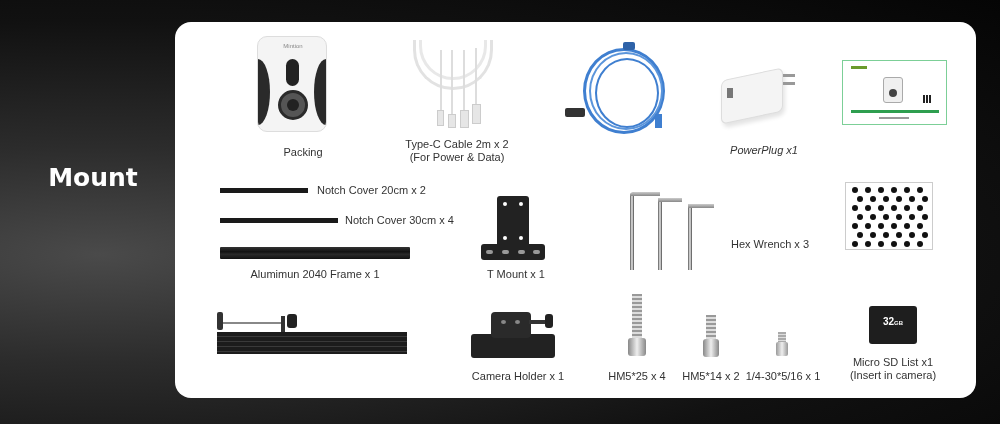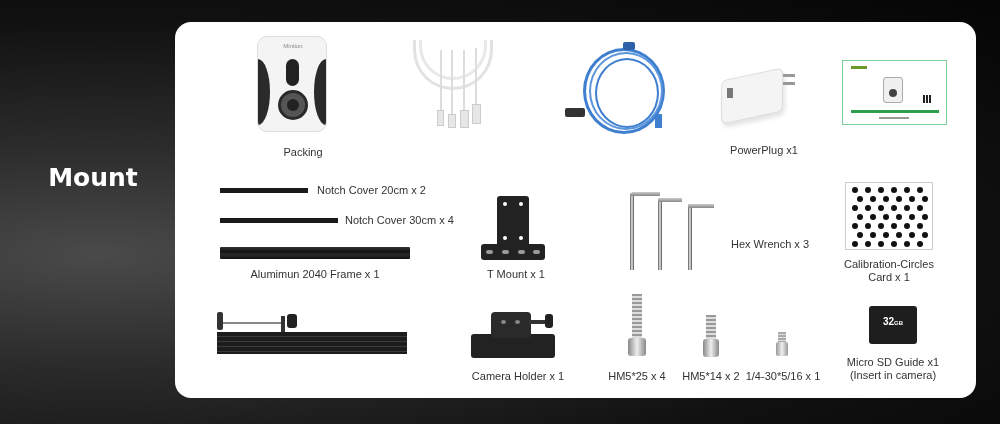--- a/index.html
+++ b/index.html
@@ -54,37 +54,41 @@
     <div class="abs" style="left:6px;top:0;width:68px;height:40px;border:3px solid #e8e8e8;border-top:none;border-radius:0 0 34px 34px;"></div>
     <div class="abs" style="left:27px;top:10px;width:2px;height:60px;background:#ddd;"></div>
     <div class="abs" style="left:38px;top:10px;width:2px;height:64px;background:#ddd;"></div>
     <div class="abs" style="left:50px;top:10px;width:2px;height:60px;background:#ddd;"></div>
     <div class="abs" style="left:62px;top:8px;width:2px;height:58px;background:#ddd;"></div>
     <div class="abs" style="left:24px;top:70px;width:7px;height:16px;background:#e6e6e6;border:1px solid #ccc;"></div>
     <div class="abs" style="left:35px;top:74px;width:8px;height:14px;background:#e6e6e6;border:1px solid #ccc;"></div>
     <div class="abs" style="left:47px;top:70px;width:9px;height:18px;background:#e6e6e6;border:1px solid #ccc;"></div>
     <div class="abs" style="left:59px;top:64px;width:9px;height:20px;background:#e6e6e6;border:1px solid #ccc;"></div>
   </div>
+  <div class="lbl" style="left:222px;top:116px;width:120px;">
+    <div>Type-C Cable 2m x 2</div>
+    <div>(For Power &amp; Data)</div>
+  </div>
 
   <div class="item" style="left:390px;top:20px;width:110px;height:96px;">
     <div class="abs" style="left:18px;top:6px;width:82px;height:86px;border:3px solid #3f7fd0;border-radius:50%;"></div>
     <div class="abs" style="left:24px;top:10px;width:74px;height:78px;border:2px solid #5b95db;border-radius:50%;"></div>
     <div class="abs" style="left:30px;top:16px;width:64px;height:70px;border:2px solid #3f7fd0;border-radius:50%;"></div>
     <div class="abs" style="left:58px;top:0;width:12px;height:8px;background:#2e62a8;border-radius:2px;"></div>
     <div class="abs" style="left:0;top:66px;width:20px;height:9px;background:#333;border-radius:2px;"></div>
     <div class="abs" style="left:90px;top:72px;width:7px;height:14px;background:#3f7fd0;"></div>
   </div>
 
   <div class="item" style="left:540px;top:40px;width:88px;height:80px;">
     <div class="abs" style="left:6px;top:12px;width:62px;height:44px;background:#f4f4f4;border:1px solid #ddd;border-radius:6px;transform:skewY(-12deg);box-shadow:2px 4px 4px #e4e4e4;"></div>
     <div class="abs" style="left:12px;top:26px;width:6px;height:10px;background:#777;"></div>
     <div class="abs" style="left:68px;top:12px;width:12px;height:3px;background:#999;"></div>
     <div class="abs" style="left:68px;top:20px;width:12px;height:3px;background:#999;"></div>
   </div>
-  <div class="lbl" style="left:544px;top:122px;width:90px;">PowerPlug x1</div>
+  <div class="lbl" style="left:544px;top:122px;width:90px;font-style:italic;">PowerPlug x1</div>
 
   <div class="item" style="left:667px;top:38px;width:105px;height:65px;border:1px solid #7ccf97;background:#fff;">
     <div class="abs" style="left:8px;top:5px;width:16px;height:3px;background:#6a9a2c;"></div>
     <div class="abs" style="left:40px;top:16px;width:20px;height:26px;background:#f0f0f0;border:1px solid #aaa;border-radius:3px;"></div>
     <div class="abs" style="left:46px;top:28px;width:8px;height:8px;background:#444;border-radius:50%;"></div>
     <div class="abs" style="left:80px;top:34px;width:8px;height:8px;background:repeating-linear-gradient(90deg,#222 0 2px,#fff 2px 3px);"></div>
     <div class="abs" style="left:8px;top:49px;width:88px;height:3px;background:#2e9e4f;"></div>
     <div class="abs" style="left:36px;top:56px;width:30px;height:2px;background:#999;"></div>
   </div>
 
@@ -158,24 +162,20 @@
       <div class="dot" style="left: 50px; top: 49px; width: 6px; height: 6px;"></div>
       <div class="dot" style="left: 63px; top: 49px; width: 6px; height: 6px;"></div>
       <div class="dot" style="left: 76px; top: 49px; width: 6px; height: 6px;"></div>
       <div class="dot" style="left: 6px; top: 58px; width: 6px; height: 6px;"></div>
       <div class="dot" style="left: 19px; top: 58px; width: 6px; height: 6px;"></div>
       <div class="dot" style="left: 32px; top: 58px; width: 6px; height: 6px;"></div>
       <div class="dot" style="left: 45px; top: 58px; width: 6px; height: 6px;"></div>
       <div class="dot" style="left: 58px; top: 58px; width: 6px; height: 6px;"></div>
       <div class="dot" style="left: 71px; top: 58px; width: 6px; height: 6px;"></div>
     </div>
-  <div class="lbl" style="left:654px;top:236px;width:120px;">
-    <div>Calibration-Circles</div>
-    <div>Card x 1</div>
-  </div>
 
   <div class="abs" style="left:40px;top:284px;width:192px;height:48px;">
     <div class="abs" style="left:2px;top:26px;width:190px;height:22px;background:repeating-linear-gradient(#1c1c1c 0 4px,#3a3a3a 4px 5px);"></div>
     <div class="abs" style="left:2px;top:6px;width:6px;height:18px;background:#333;border-radius:2px;"></div>
     <div class="abs" style="left:8px;top:16px;width:60px;height:2px;background:#888;"></div>
     <div class="abs" style="left:66px;top:10px;width:4px;height:16px;background:#333;"></div>
     <div class="abs" style="left:72px;top:8px;width:10px;height:14px;background:#222;border-radius:3px;"></div>
   </div>
 
   <div class="abs" style="left:294px;top:290px;width:90px;height:46px;">
@@ -205,16 +205,16 @@
     <div class="abs" style="left:0;top:10px;width:12px;height:14px;background:linear-gradient(90deg,#999,#eee,#999);border-radius:2px;"></div>
   </div>
   <div class="lbl" style="left:568px;top:348px;width:80px;">1/4-30*5/16 x 1</div>
 
   <div class="abs" style="left:694px;top:284px;width:48px;height:38px;background:#1e1e1e;border-radius:3px;">
     <div class="abs" style="left:0;top:0;width:48px;text-align:center;top:10px;color:#fff;font-weight:bold;font-size:10px;">
       <span>32</span><span style="font-size:6px;">GB</span>
     </div>
   </div>
   <div class="lbl" style="left:658px;top:334px;width:120px;">
-    <div>Micro SD Guide x1</div>
+    <div>Micro SD List x1</div>
     <div>(Insert in camera)</div>
   </div>
 </div>
 
 </body></html>

